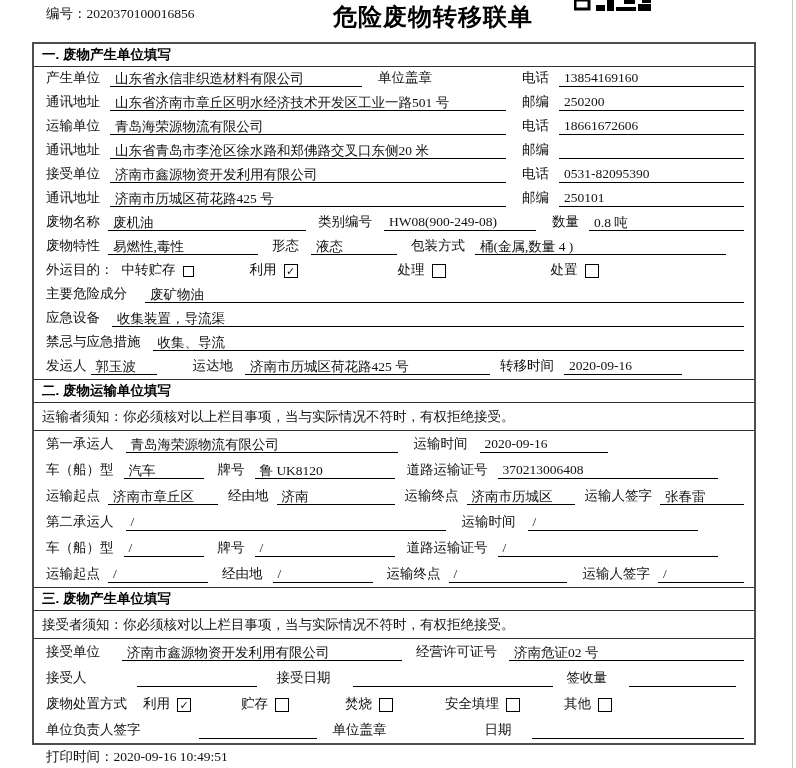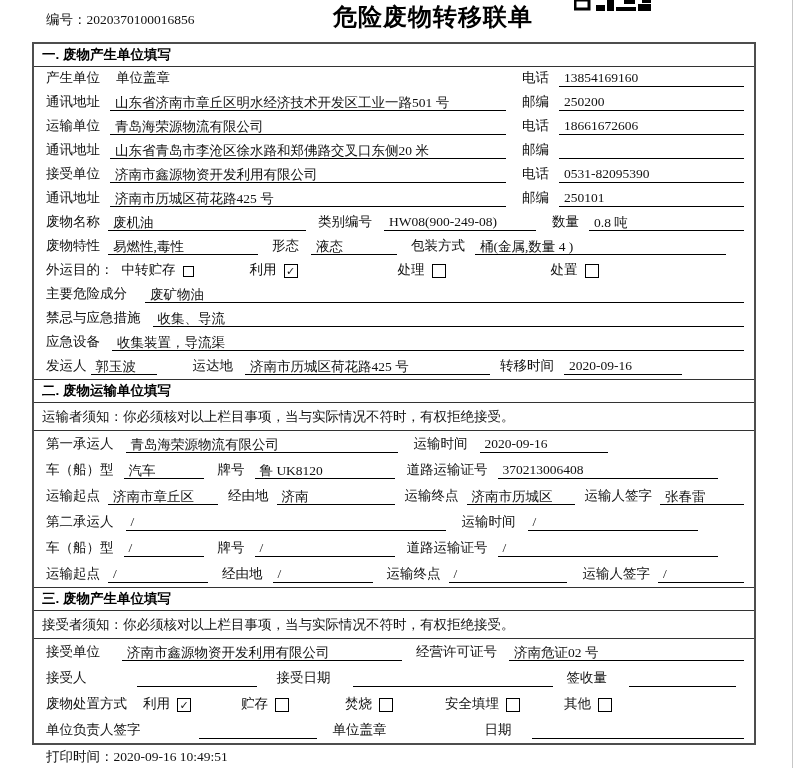--- a/index.html
+++ b/index.html
@@ -4,21 +4,21 @@
 <style>
   html,body{margin:0;padding:0;}
   body{
     width:796px;height:768px;position:relative;background:#ffffff;
     font-family:"Liberation Serif","DejaVu Serif",serif;
     font-size:13.5px;color:#111;overflow:hidden;
   }
   .page-edge{position:absolute;right:3px;top:0;bottom:0;width:1px;background:#c7c7c7;}
 
   
-  .docno{position:absolute;left:46px;top:11px;white-space:nowrap;}
+  .docno{position:absolute;left:46px;top:5px;white-space:nowrap;}
   .doc-title{
     position:absolute;left:333px;top:1px;
     font-family:"Liberation Sans","DejaVu Sans",sans-serif;
     font-weight:bold;font-size:24px;letter-spacing:1px;color:#000;white-space:nowrap;
   }
   .qr{position:absolute;left:574px;top:0;}
 
   
   .form{
     position:absolute;left:32px;top:42px;width:720px;
@@ -79,20 +79,21 @@
   <rect x="64" y="4" width="13" height="7" fill="#000"></rect>
   <rect x="68" y="0" width="9" height="3" fill="#000"></rect>
 </svg>
 
 <div class="form">
 
   <div class="sec">一. 废物产生单位填写</div>
 
   <div class="row h24">
     <span class="lbl">产生单位</span>
+    <span class="u" style="width:252px;margin-left:10px">山东省永信非织造材料有限公司</span>
     <span class="lbl" style="margin-left:16px">单位盖章</span>
     <span class="spacer"></span>
     <span class="rg">
       <span class="lbl">电话</span>
       <span class="u grow">13854169160</span>
     </span>
   </div>
 
   <div class="row h24">
     <span class="lbl">通讯地址</span>
@@ -176,27 +177,27 @@
       <span class="cb"></span>
     </span>
   </div>
 
   <div class="row h24">
     <span class="lbl">主要危险成分</span>
     <span class="u grow" style="margin-left:18px">废矿物油</span>
   </div>
 
   <div class="row h24">
+    <span class="lbl">应急设备</span>
+    <span class="u grow" style="margin-left:12px">收集装置，导流渠</span>
+  </div>
+
+  <div class="row h24">
     <span class="lbl">禁忌与应急措施</span>
     <span class="u grow" style="margin-left:12px">收集、导流</span>
-  </div>
-
-  <div class="row h24">
-    <span class="lbl">应急设备</span>
-    <span class="u grow" style="margin-left:12px">收集装置，导流渠</span>
   </div>
 
   <div class="row h24">
     <span class="lbl">发运人</span>
     <span class="u" style="width:66px;margin-left:4px">郭玉波</span>
     <span class="lbl" style="margin-left:36px">运达地</span>
     <span class="u" style="width:245px;margin-left:12px">济南市历城区荷花路425 号</span>
     <span class="lbl" style="margin-left:10px">转移时间</span>
     <span class="u" style="width:118px;margin-left:10px">2020-09-16</span>
   </div>

